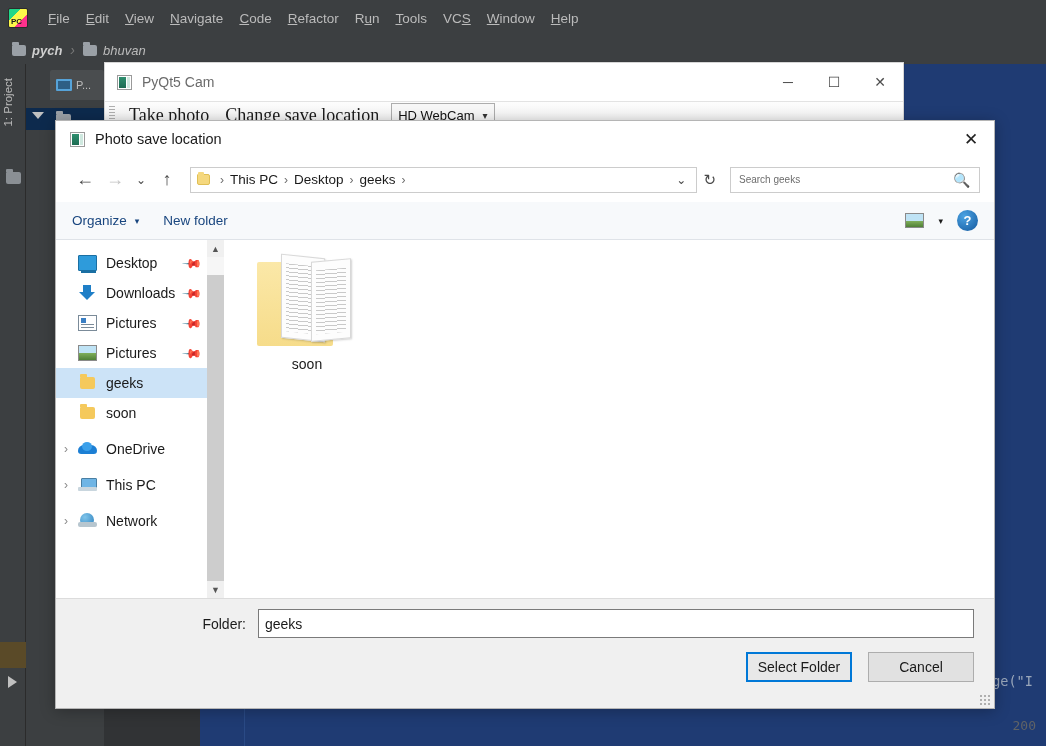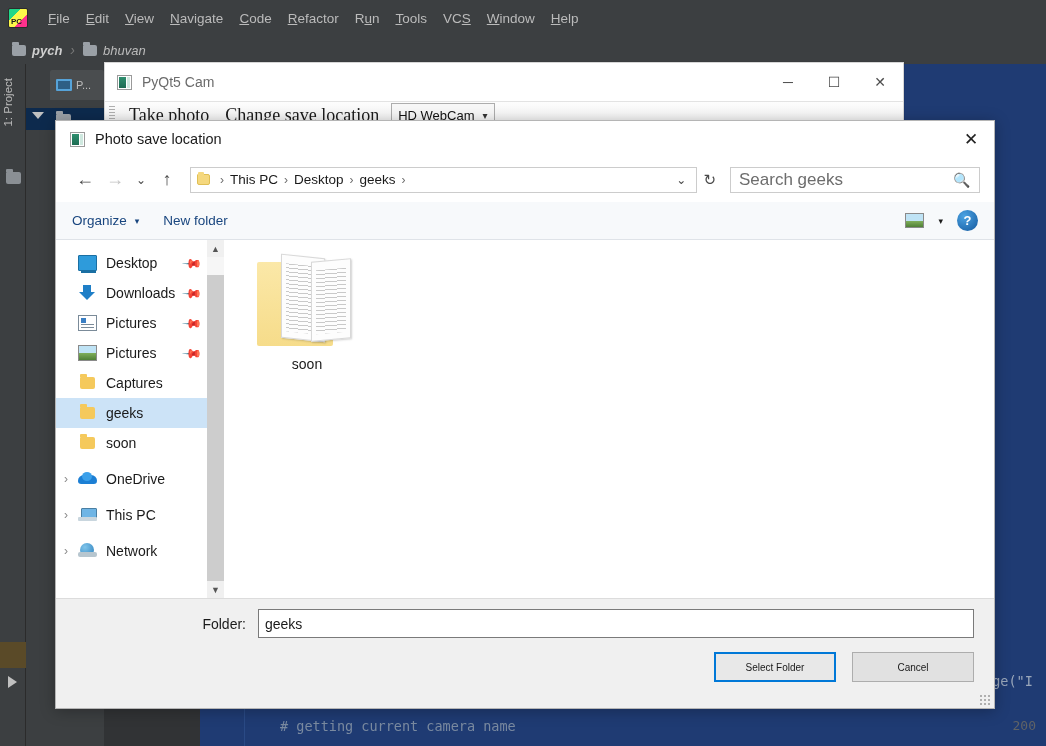--- a/index.html
+++ b/index.html
@@ -212,21 +212,21 @@
   }
   .addr-folder::before{content:"";position:absolute;left:0;top:-3px;width:6px;height:3px;background:#f5d87e;border-radius:1px 1px 0 0;}
   .addr-sep { color:#6d6d6d; margin:0 6px; font-size:12px; }
   .addr-part { font-size:13.5px; color:#1a1a1a; }
   .addr-chev { margin-left:auto; color:#4a4a4a; font-size:12px; padding:0 8px; }
   .addr-refresh { color:#4a4a4a; font-size:15px; padding:0 6px; }
   .search-box {
     width:250px; height:26px; border:1px solid #cccccc; background:#fff;
     display:flex; align-items:center; margin-left:8px; padding:0 8px;
   }
-  .search-ph { flex:1; font-size:17px; color:#6d6d6d; }
+  .search-ph { flex:1; font-size:10px; color:#6d6d6d; }
   .search-ico { color:#333; font-size:14px; }
 
   .dlg-toolbar {
     height:38px; background:#f7f9fb; border-bottom:1px solid #dfe3e8;
     display:flex; align-items:center; padding:0 16px; flex:0 0 38px;
   }
   .tb-link { font-size:13.5px; color:#19467f; margin-right:8px; }
   .tb-caret { font-size:9px; color:#19467f; margin-right:24px; }
   .tb-right { margin-left:auto; display:flex; align-items:center; gap:14px; }
   .tb-viewico {
@@ -327,22 +327,22 @@
   .folder-row {
     position:absolute; left:0; top:10px; width:100%; display:flex; align-items:center; padding:0 20px;
   }
   .folder-lbl { font-size:14px; color:#1a1a1a; width:182px; text-align:right; padding-right:12px; }
   .folder-input {
     flex:1; height:29px; background:#fff; border:1px solid #7a7a7a;
     display:flex; align-items:center; padding:0 6px; font-size:14px; color:#1a1a1a;
   }
   .btn-row { position:absolute; right:20px; top:53px; display:flex; gap:16px; }
   .btn {
-    width:122px; height:30px; display:flex; align-items:center; justify-content:center;
-    font-size:10px; color:#1a1a1a;
+    width:106px; height:30px; display:flex; align-items:center; justify-content:center;
+    font-size:14px; color:#1a1a1a;
   }
   .btn-primary { background:#e8e8e8; border:2px solid #0078d7; }
   .btn-default { background:#e1e1e1; border:1px solid #adadad; }
   .resize-grip {
     position:absolute; right:4px; bottom:3px; width:10px; height:10px;
     background:
       radial-gradient(circle 1px at 1px 1px,#a8a8a8 99%,transparent) 0 0/4px 4px repeat;
     opacity:.9;
   }
 </style>
@@ -389,21 +389,20 @@
     <div class="proj-row"></div>
     <div class="proj-tri"></div>
     <div class="proj-folder"></div>
   </div>
 
   <div class="editor">
     <div class="editor-vline"></div>
     <div class="gutter"></div>
     <div class="gutter-strip"></div>
     <div class="gutter-line" style="top:654px;">200</div>
-    <div class="code-line" style="left:176px; top:654px;"># getting current camera name</div>
     <div class="code-paren" style="left:854px; top:305px;">)))</div>
     <div class="code-paren" style="left:880px; top:609px;">age("I</div>
   </div>
 </div>
 
 <div id="camwin">
   <div class="cam-titlebar">
     <div class="cam-ico"></div>
     <div class="cam-title">PyQt5 Cam</div>
     <div class="cam-btns">
@@ -489,24 +488,20 @@
         <span>Pictures</span>
         <span class="pin">📌</span>
       </div>
 
       <div class="side-item">
         <span class="si-ico ic-pic"></span>
         <span>Pictures</span>
         <span class="pin">📌</span>
       </div>
 
-      <div class="side-item">
-        <span class="si-ico ic-folder"></span>
-        <span>Captures</span>
-      </div>
 
       <div class="side-item sel">
         <span class="si-ico ic-folder"></span>
         <span>geeks</span>
       </div>
 
 
       <div class="side-item">
         <span class="si-ico ic-folder"></span>
         <span>soon</span>

